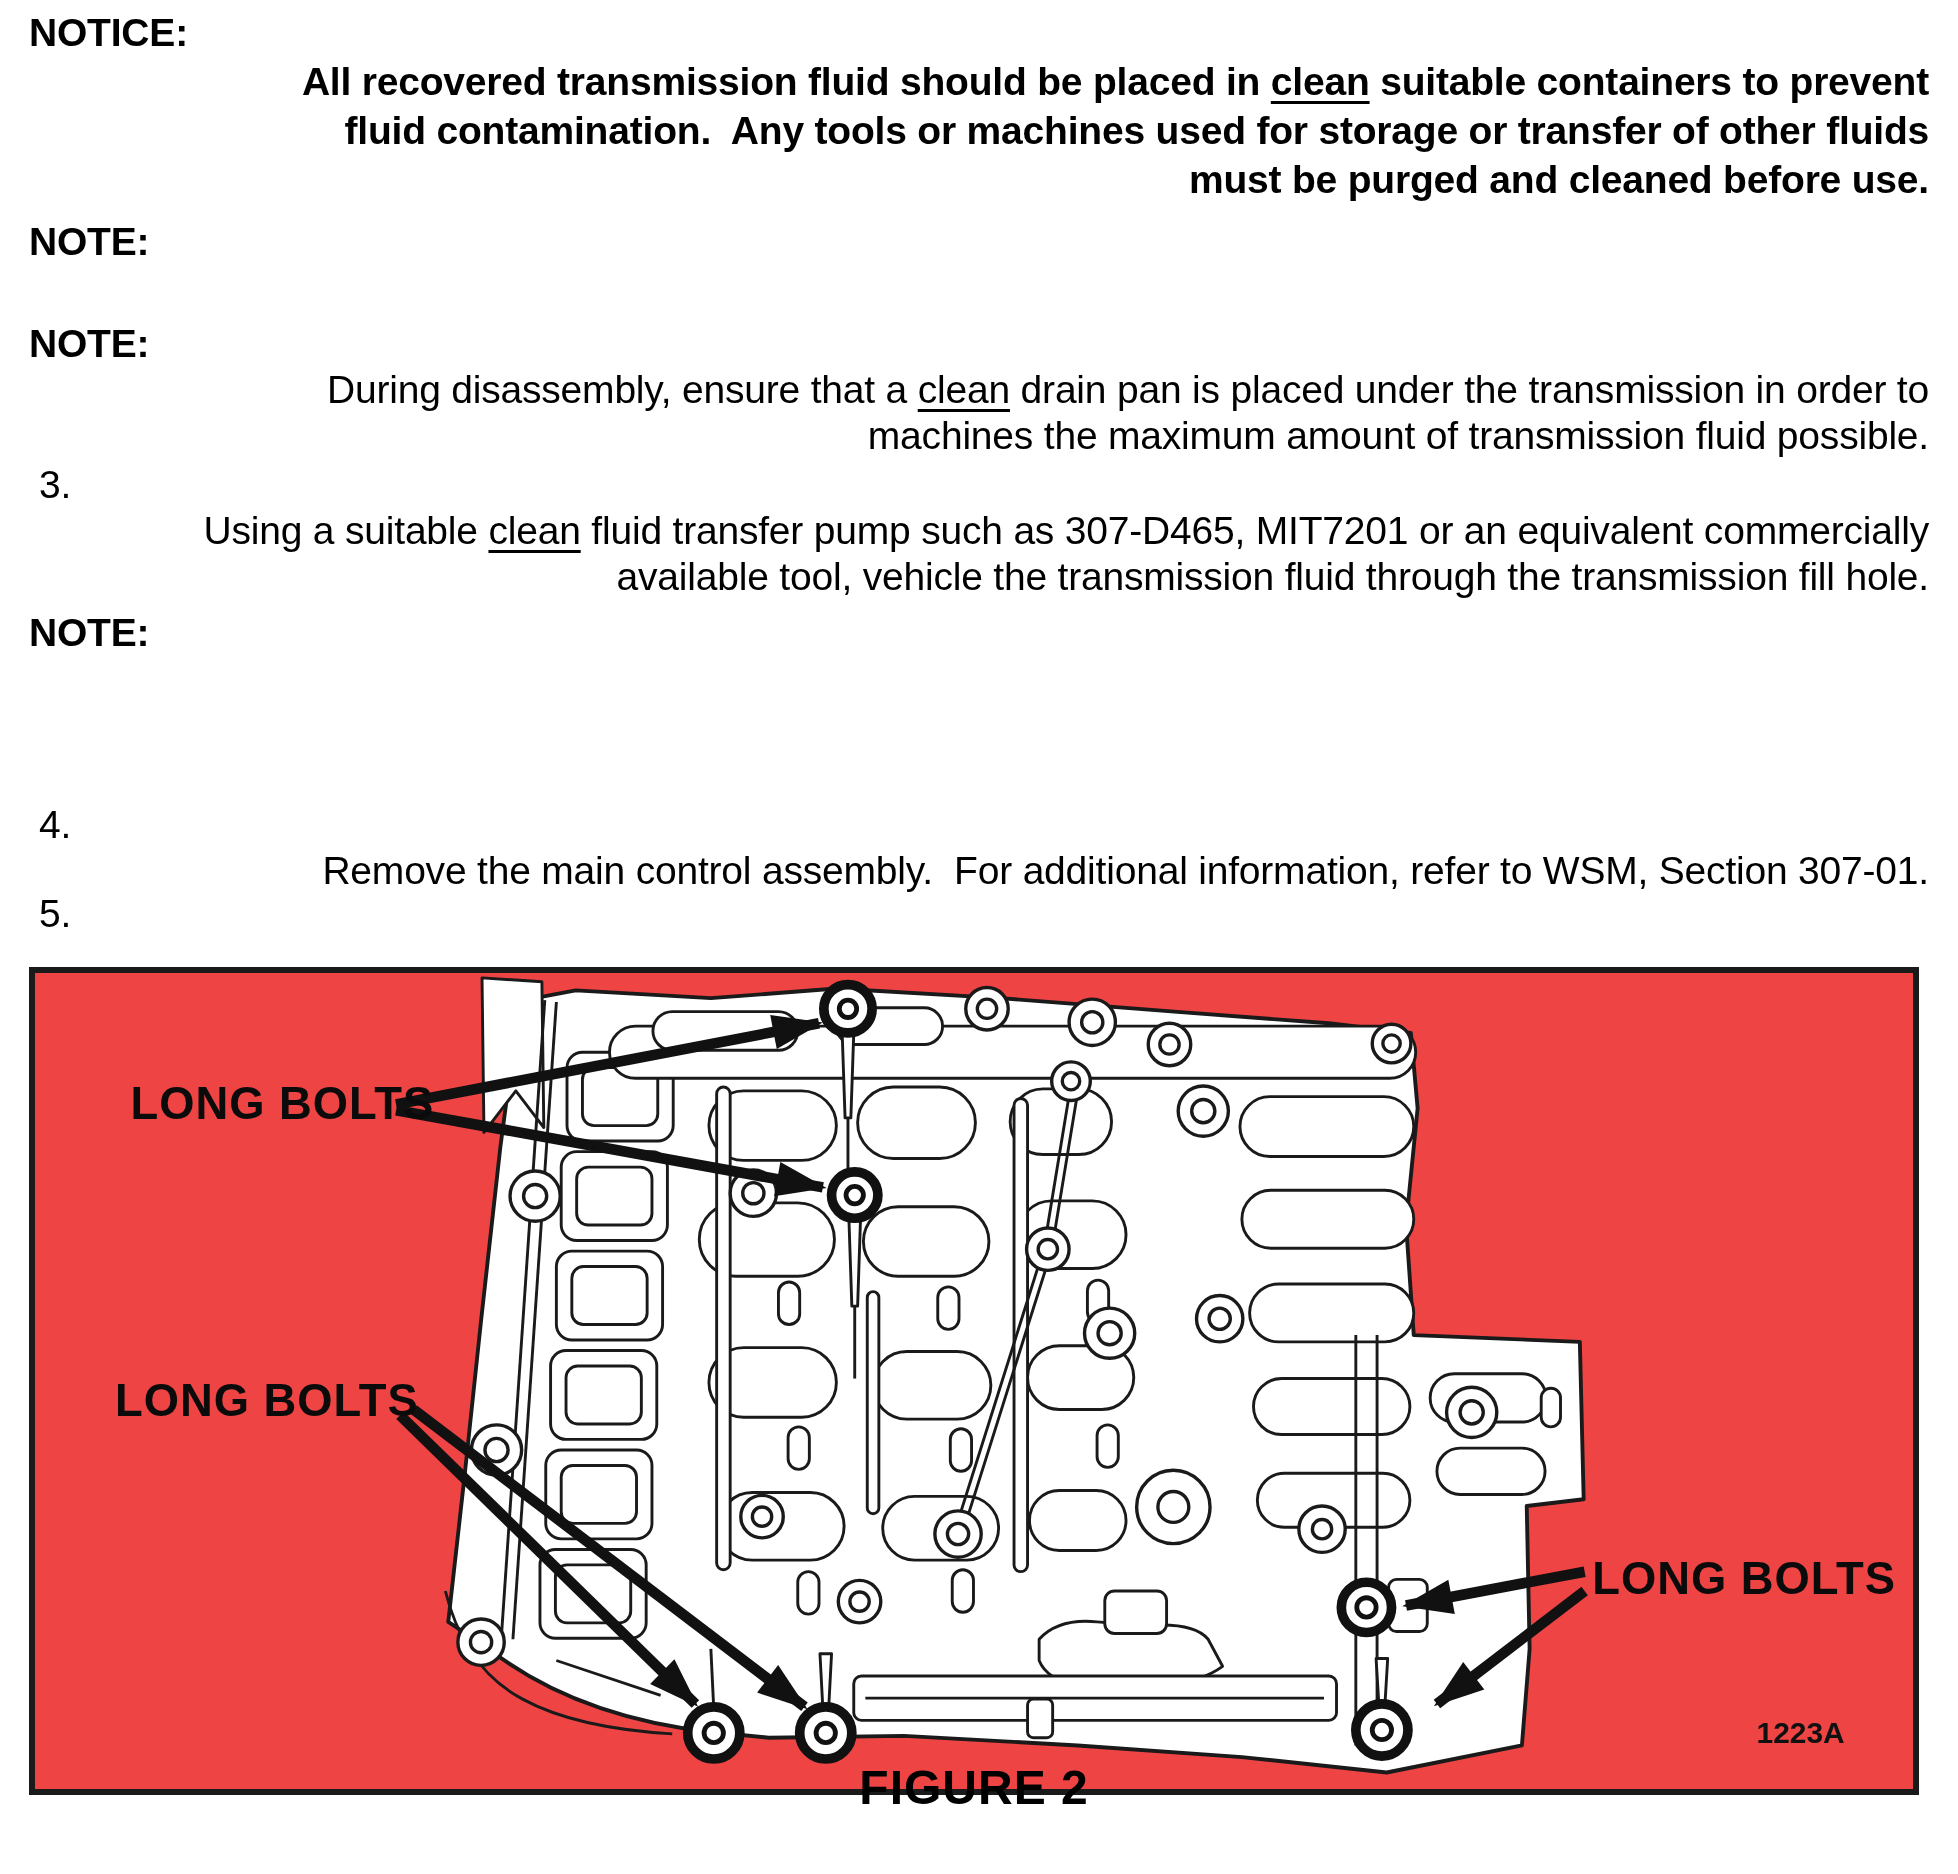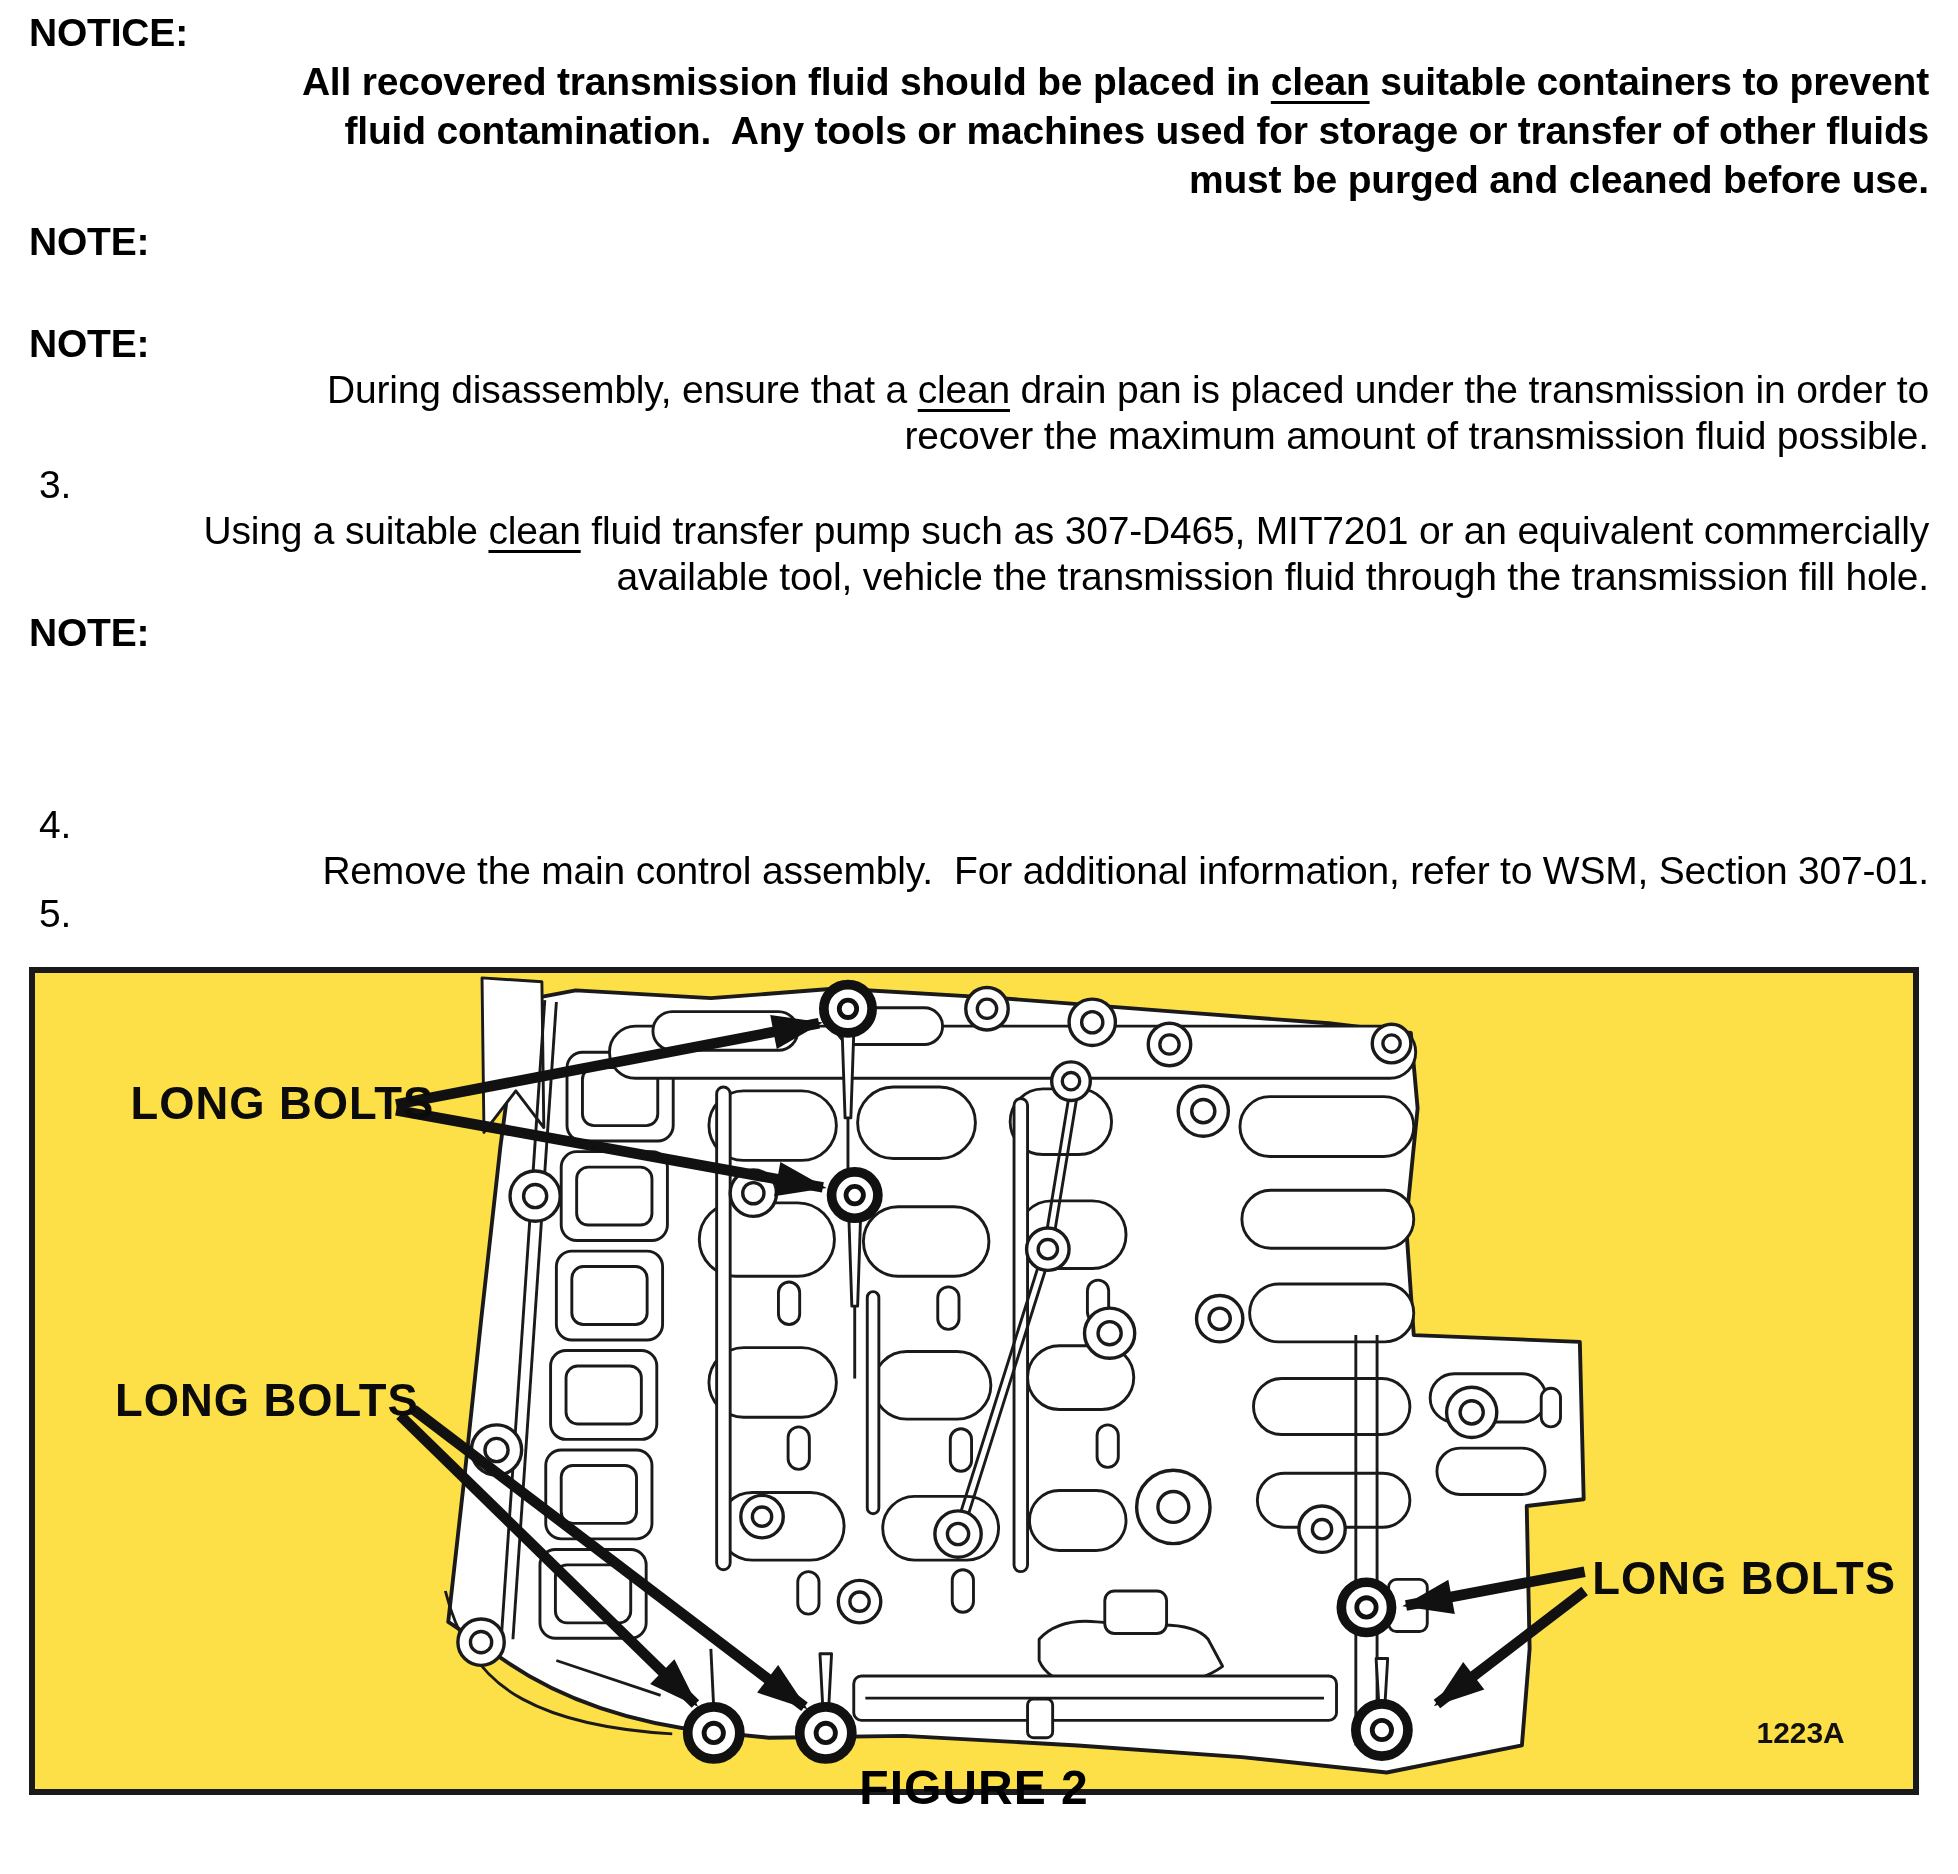--- a/index.html
+++ b/index.html
@@ -1,39 +1,39 @@
 <!DOCTYPE html>
 <html><head>
 <meta charset="utf-8">
 <style>
   html,body{margin:0;padding:0;background:#ffffff;}
   body{width:1958px;height:1874px;position:relative;font-family:"Liberation Sans",sans-serif;color:#000;}
   .para{position:absolute;font-size:39px;line-height:46px;white-space:pre-wrap;letter-spacing:-0.2px;text-align:right;}
   .para .lbl{position:absolute;left:0;top:0;font-weight:bold;}
   .para.notice{font-weight:bold;line-height:49px;}
-  .figure-box{position:absolute;left:29px;top:967px;width:1890px;height:828px;border:6.8px solid #1a1a1a;box-sizing:border-box;background:#fde047;}
+  .figure-box{position:absolute;left:29px;top:967px;width:1890px;height:828px;border:6.8px solid #1a1a1a;box-sizing:border-box;background:#ef4444;}
   .figure-box svg{display:block;width:1876px;height:815px;}
   .caption{position:absolute;left:29px;top:1760px;width:1890px;text-align:center;font-size:48px;font-weight:bold;letter-spacing:1px;}
   svg text.callout{font-family:"Liberation Sans",sans-serif;font-weight:bold;font-size:47px;fill:#0b0b0b;letter-spacing:1px;}
   svg text.code{font-family:"Liberation Sans",sans-serif;font-weight:bold;font-size:31px;fill:#111;}
   .ln{stroke:#1a1a1a;fill:#fff;}
 </style>
 </head>
 <body>
 
 <div class="para notice" style="top:7.7px;left:29px;right:29px;padding-left:185px;">
   <span class="lbl">NOTICE:</span><span><span>All recovered transmission fluid should be placed in </span><span style="text-decoration: underline; text-underline-offset: 5.8px;">clean</span><span> suitable containers to prevent</span><br><span>fluid contamination.  Any tools or machines used for storage or transfer of other fluids</span><br><span>must be purged and cleaned before use.</span></span>
 </div>
 
 <div class="para" style="top:219px;left:29px;right:29px;padding-left:150px;">
   <span class="lbl">NOTE:</span>
 </div>
 
 <div class="para" style="top:321px;left:29px;right:29px;padding-left:150px;">
-  <span class="lbl">NOTE:</span><span><span>During disassembly, ensure that a </span><span style="text-decoration: underline; text-underline-offset: 5.8px;">clean</span><span> drain pan is placed under the transmission in order to</span><br><span>recover the maximum amount of transmission fluid possible.</span></span>
+  <span class="lbl">NOTE:</span><span><span>During disassembly, ensure that a </span><span style="text-decoration: underline; text-underline-offset: 5.8px;">clean</span><span> drain pan is placed under the transmission in order to</span><br><span>machines the maximum amount of transmission fluid possible.</span></span>
 </div>
 
 <div class="para" style="top:462px;left:39px;right:29px;padding-left:54px;">
   <span class="lbl" style="font-weight:normal;">3.</span><span><span>Using a suitable </span><span style="text-decoration: underline; text-underline-offset: 5.8px;">clean</span><span> fluid transfer pump such as 307-D465, MIT7201 or an equivalent commercially</span><br><span>available tool, vehicle the transmission fluid through the transmission fill hole.</span></span>
 </div>
 
 <div class="para" style="top:610px;left:29px;right:29px;padding-left:150px;">
   <span class="lbl">NOTE:</span><span><br><br></span>
 </div>
 

